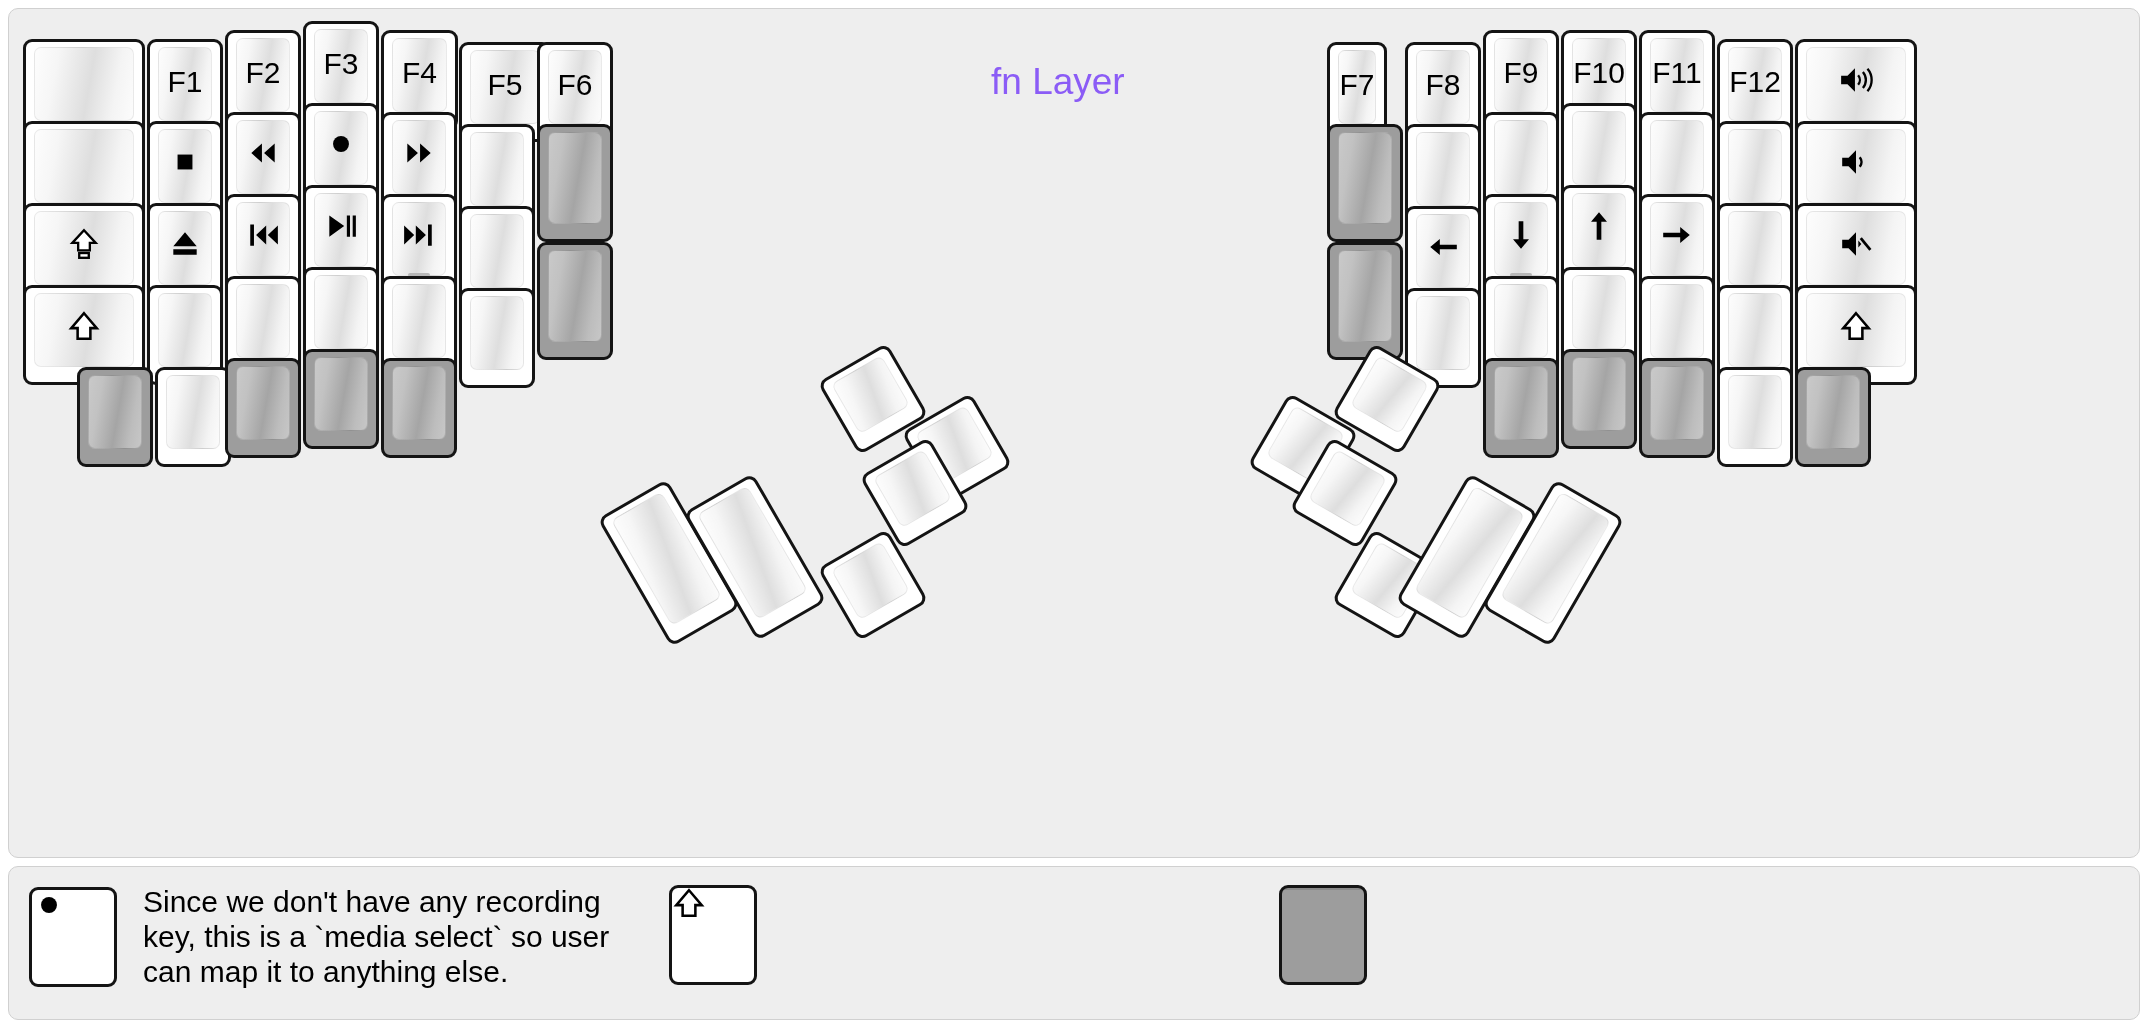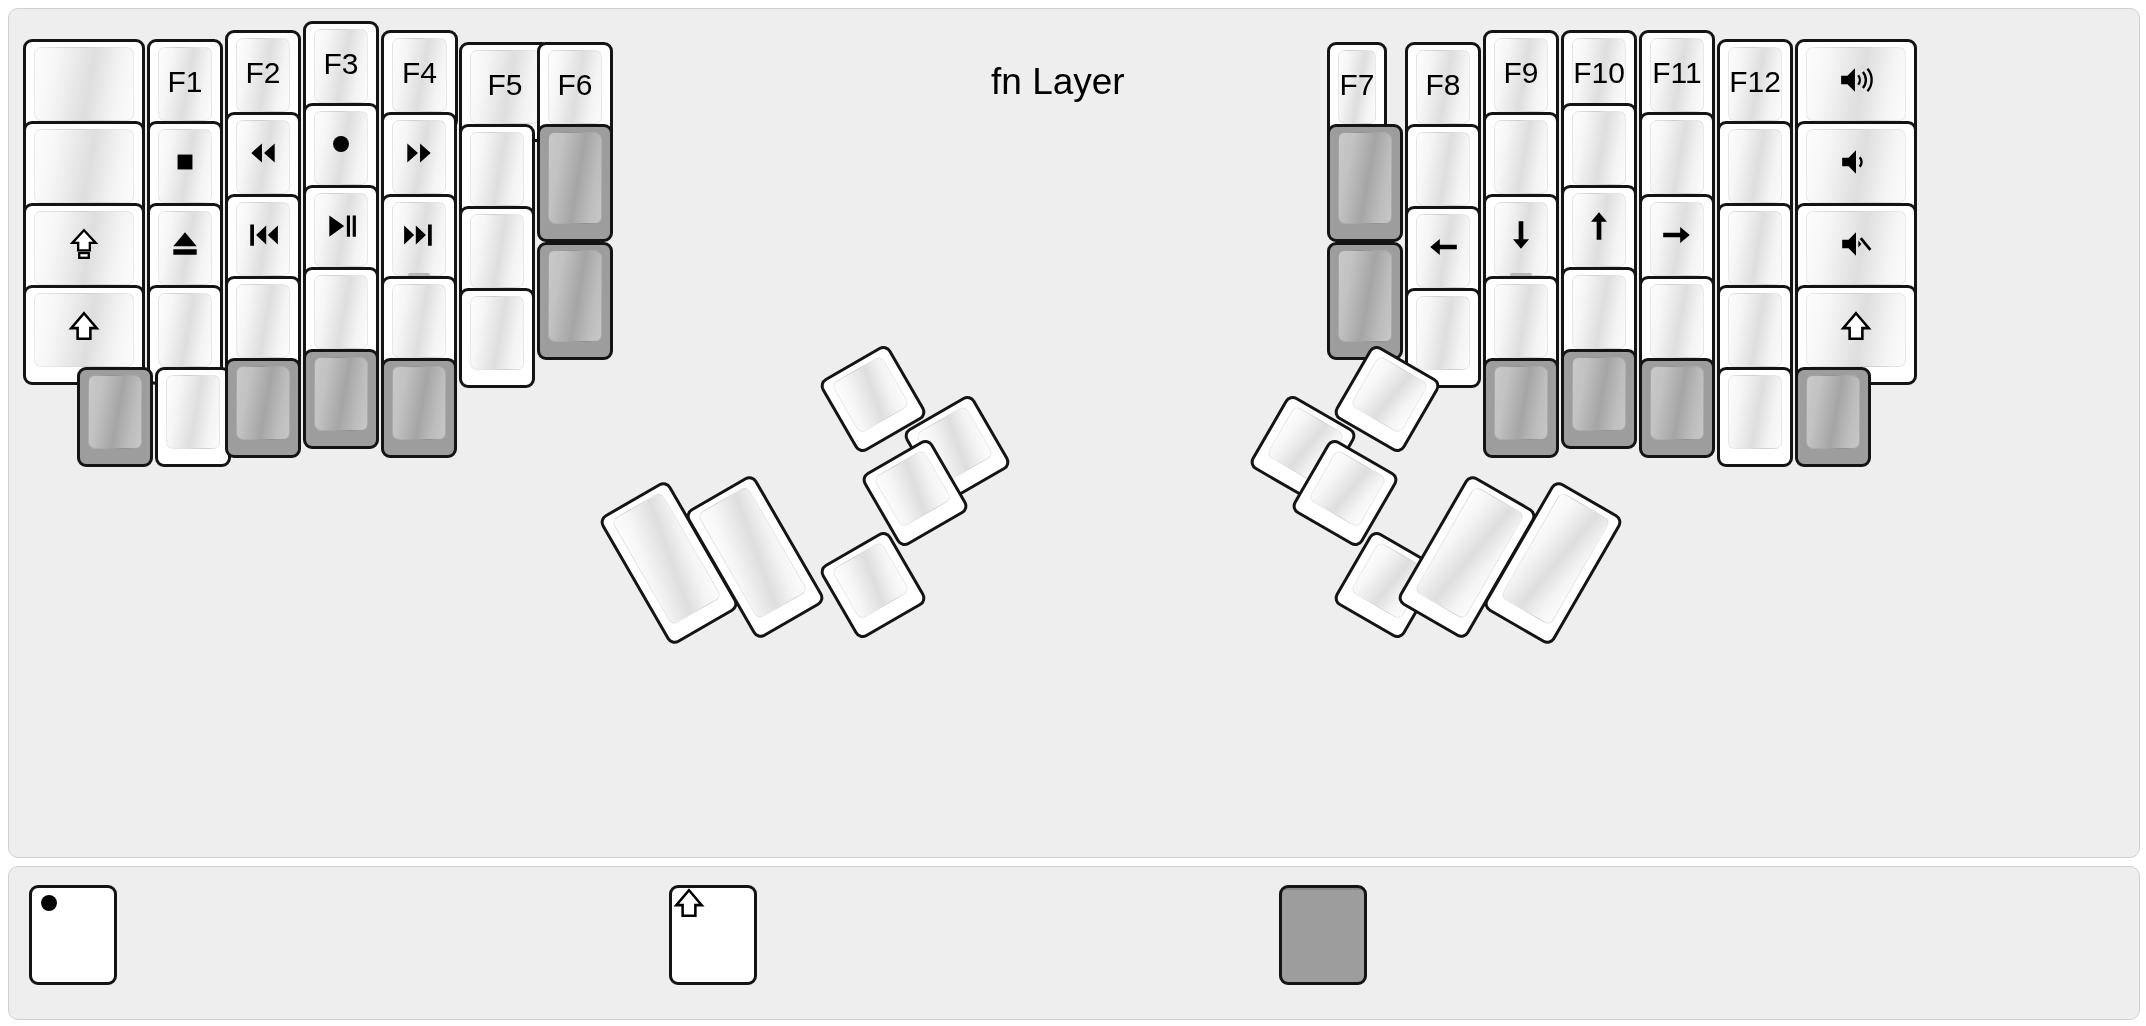--- a/index.html
+++ b/index.html
@@ -71,21 +71,21 @@
     width:22px;height:4px;
     background:#b7b7b7;
     border-radius:2px;
   }
 
   
   #board-title{
     position:absolute;
     left:982px; top:52px;
     font-size:37px;
-    color:#000000;
+    color:#8b5cf6;
     font-family:"Liberation Sans", sans-serif;
     white-space:nowrap;
   }
 
   
   .legend-item{ position:absolute; display:flex; align-items:center; }
   .legend-key{
     position:relative;
     width:88px;height:100px;
     flex:0 0 auto;
@@ -455,20 +455,23 @@
   </div>
 
   <div class="panel" id="legend-panel">
     <div id="legend-layer">
         <div class="legend-item" style="left: 20px; top: 18px;">
           <div class="legend-key">
             <div class="cap"><span class="glyph"><svg viewBox="0 0 32 32" width="34" height="34" fill="#000">
                   <circle cx="16" cy="16" r="7.5"></circle>
                 </svg></span></div>
           </div>
+          <div class="legend-text">Since we don't have any recording
+key, this is a `media select` so user
+can map it to anything else.</div>
         </div>
         <div class="legend-item" style="left: 660px; top: 18px;">
           <div class="legend-key">
             <div class="cap"><span class="glyph"><svg viewBox="0 0 32 32" width="34" height="34" fill="#000">
                   <path d="M16 4 L28 18 L22 18 L22 28 L10 28 L10 18 L4 18 Z" fill="#fff" stroke="#000" stroke-width="2.4"></path>
                 </svg></span></div>
           </div>
         </div>
         <div class="legend-item" style="left: 1270px; top: 18px;">
           <div class="legend-key trans">

